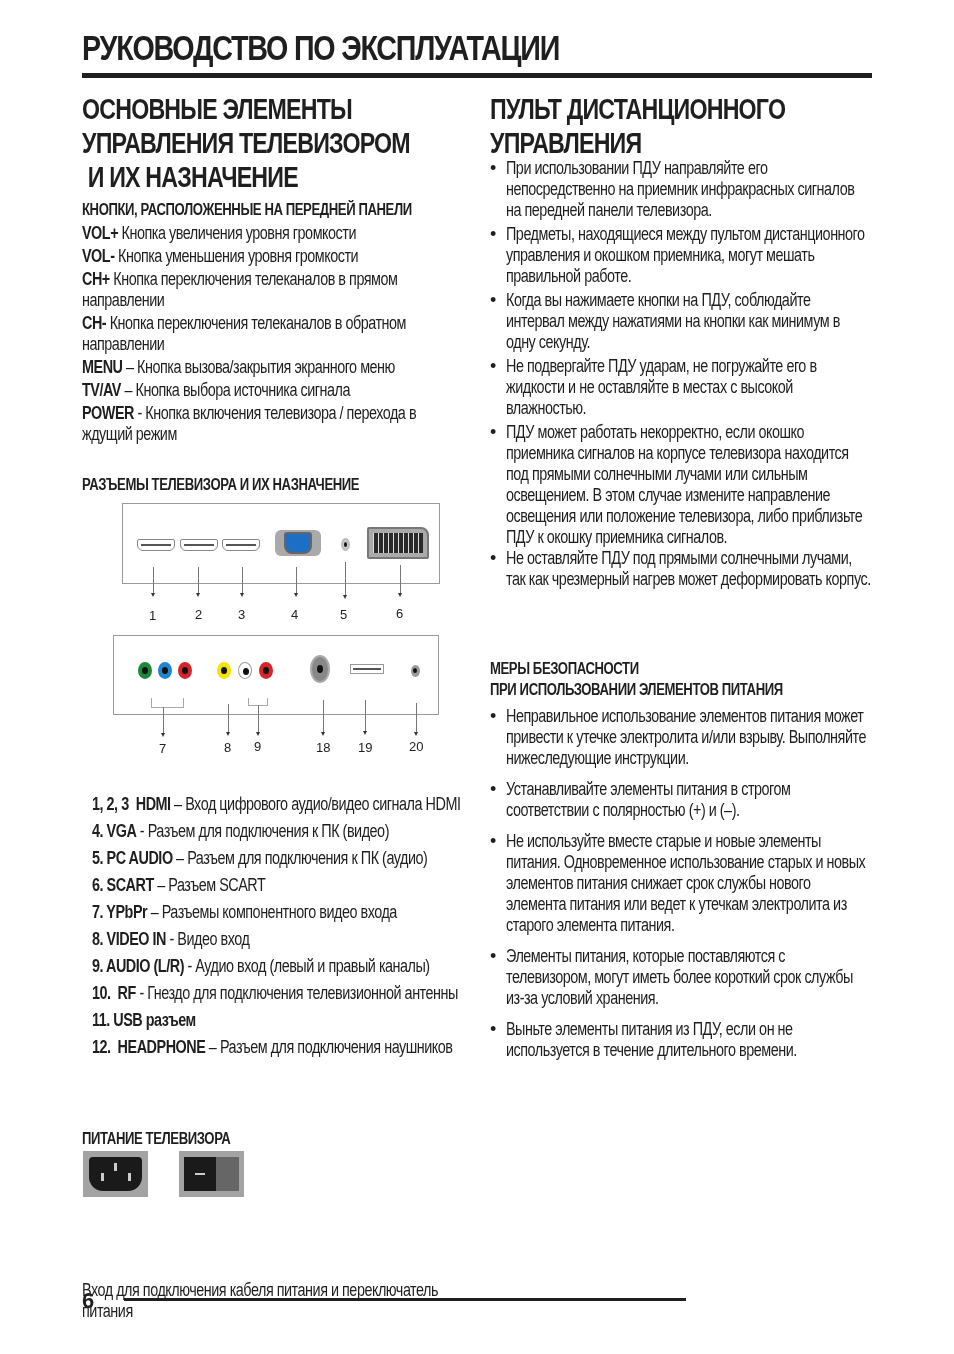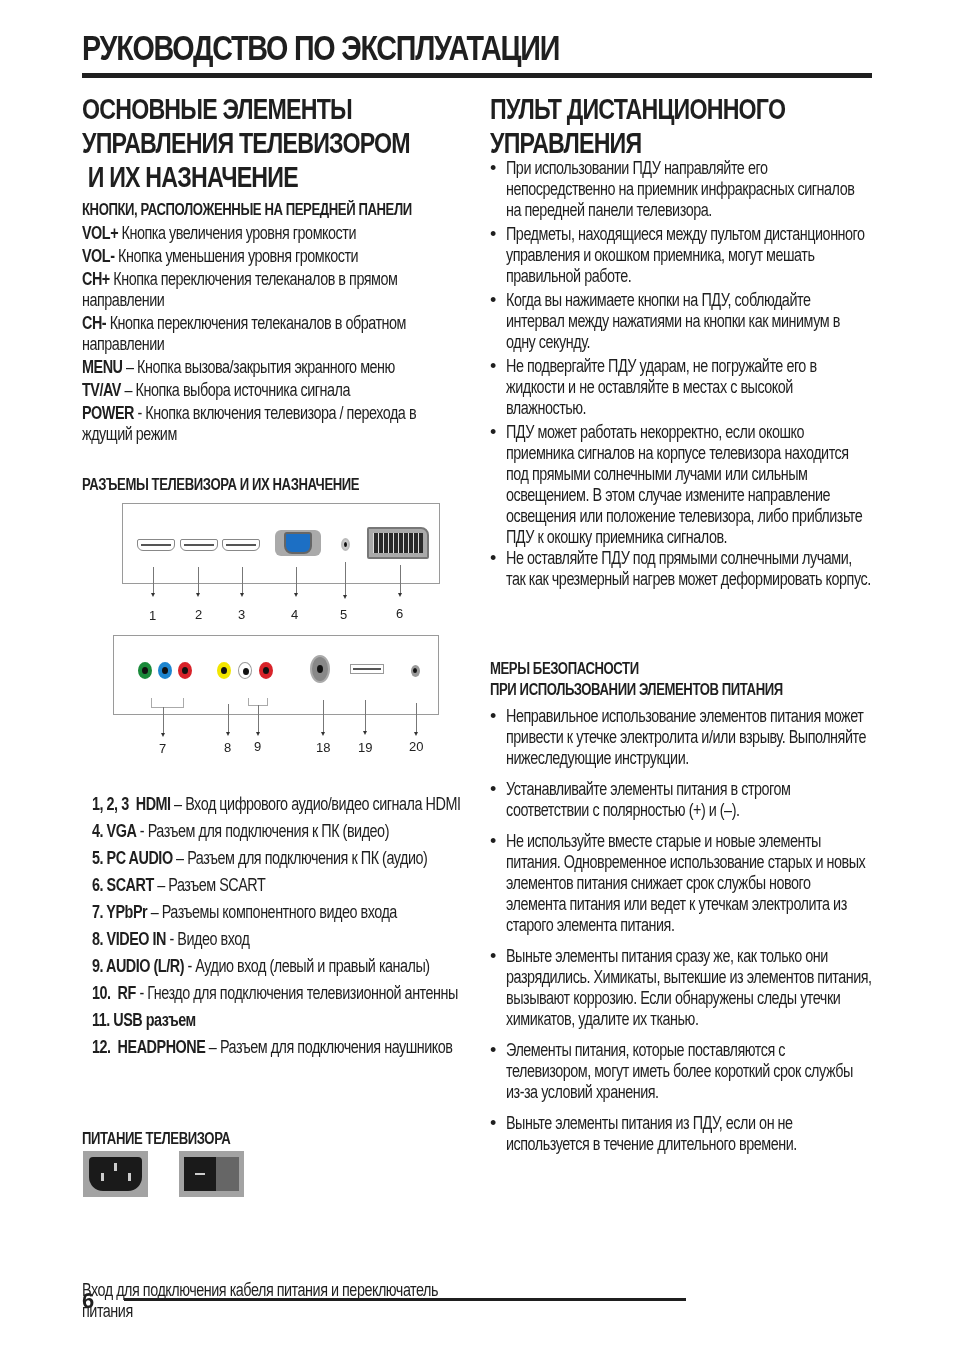--- a/index.html
+++ b/index.html
@@ -179,23 +179,20 @@
   <li style="margin-bottom:10px">
       <span class="squeeze">Неправильное использование элементов питания может привести к утечке электролита и/или взрыву. Выполняйте нижеследующие инструкции.</span>
     </li>
   <li style="margin-bottom:10px">
       <span class="squeeze">Устанавливайте элементы питания в строгом соответствии с полярностью (+) и (–).</span>
     </li>
   <li style="margin-bottom:10px">
       <span class="squeeze">Не используйте вместе старые и новые элементы питания. Одновременное использование старых и новых элементов питания снижает срок службы нового элемента питания или ведет к утечкам электролита из старого элемента питания.</span>
     </li>
   <li style="margin-bottom:10px">
-      <span class="squeeze">Выньте элементы питания сразу же, как только они разрядились. Химикаты, вытекшие из элементов питания, вызывают коррозию. Если обнаружены следы утечки химикатов, удалите их тканью.</span>
-    </li>
-  <li style="margin-bottom:10px">
       <span class="squeeze">Элементы питания, которые поставляются с телевизором, могут иметь более короткий срок службы из-за условий хранения.</span>
     </li>
   <li>
       <span class="squeeze">Выньте элементы питания из ПДУ, если он не используется в течение длительного времени.</span>
     </li>
 </ul>
 
 <div class="footer-num">6</div>
 <div class="footer-rule"></div>
 

